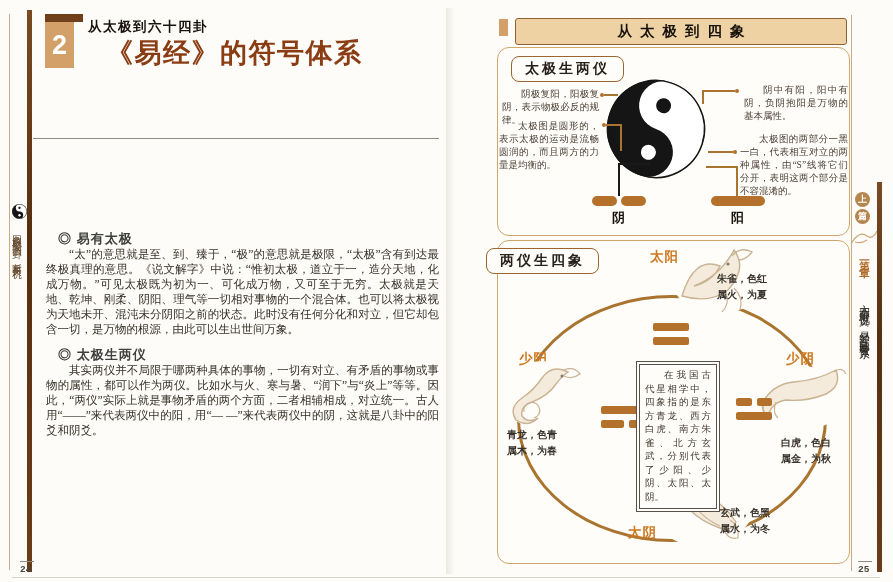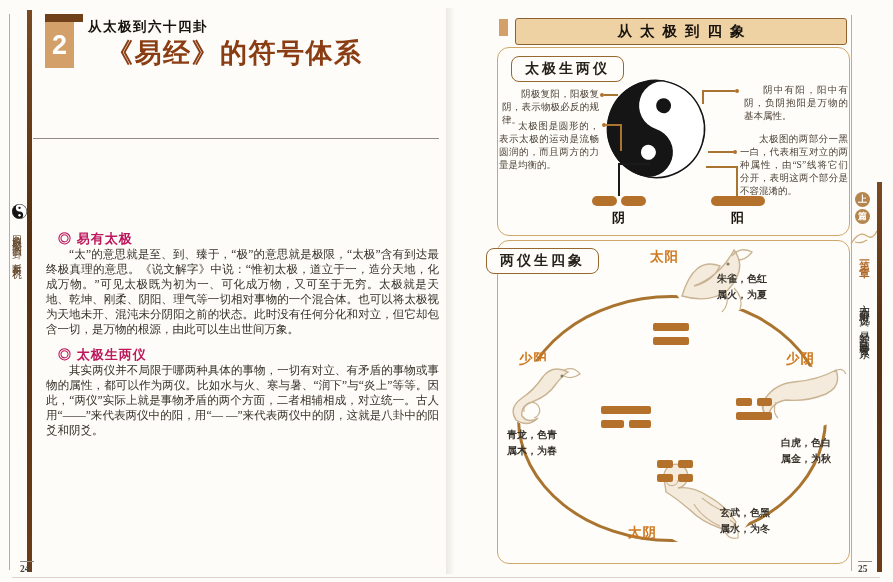--- a/index.html
+++ b/index.html
@@ -11,24 +11,24 @@
   .rule-v-thick{width:5px;background:linear-gradient(180deg,#7a4a22,#552f10 40%,#6b3c18);}
   .chapter-bar{background:#6f4019;}
   .chapter-box{background:#d2a068;color:#fff;font-family:"Liberation Sans",sans-serif;
                font-weight:bold;font-size:27px;display:flex;align-items:center;justify-content:center;}
   .kicker{font-family:"Liberation Sans",sans-serif;font-weight:bold;font-size:13.5px;color:#17120c;letter-spacing:1.5px;}
   .big-title{font-weight:bold;font-size:27px;color:#8a3c12;letter-spacing:1.5px;font-family:"Liberation Serif",serif;}
   .intro{width:392px;font-size:11.5px;line-height:15.5px;color:#7b4828;text-align:justify;}
   .intro p,.bodytxt p{margin:0;text-indent:2em;}
   .hr1{height:1px;background:#8f8b84;}
   .bodytxt{width:393px;font-size:11.5px;line-height:15px;color:#363129;text-align:justify;}
-  .sec-head{font-family:"Liberation Sans",sans-serif;font-weight:bold;font-size:13px;color:#be185d;letter-spacing:1px;}
+  .sec-head{font-family:"Liberation Sans",sans-serif;font-weight:bold;font-size:13px;color:#404040;letter-spacing:1px;}
   .vertical{writing-mode:vertical-rl;text-orientation:upright;}
   .edge-note{font-size:9.5px;color:#5f4327;letter-spacing:2px;}
-  .pageno{font-family:Liberation Serif, serif;font-weight:bold;font-size:9.5px;color:#4a453d;}
+  .pageno{font-family:Liberation Mono, monospace;font-weight:bold;font-size:9.5px;color:#4a453d;}
   .pageno-tick{height:1px;background:#8f8b84;width:14px;}
   
   .deco-square{background:#d2a068;}
   .banner{background:#eed2a4;border:1.5px solid #8f6130;border-radius:3px;display:flex;
           align-items:center;justify-content:center;font-family:"Liberation Sans",sans-serif;
           font-weight:bold;font-size:14.5px;color:#17120c;letter-spacing:8px;text-indent:8px;}
   .frame{border:1.5px solid #cfa76b;border-radius:12px;background:#fffdf9;}
   .tag{border:1.5px solid #96672f;border-radius:8px;background:#fffdf9;padding:3px 13px;
        font-family:"Liberation Sans",sans-serif;font-weight:bold;font-size:14px;color:#26211b;letter-spacing:3px;}
   .ann{font-size:9.5px;line-height:13px;color:#4a4036;text-align:justify;text-indent:2em;}
@@ -246,20 +246,23 @@
     <div class="drow">
         <span></span>
         <span></span>
       </div>
     <div class="drow">
         <span></span>
         <span></span>
       </div>
   </div>
 
+  <div class="abs center-box" style="left:636px;top:361px;width:78px;">
+    <div class="center-box-inner">在我国古代星相学中，四象指的是东方青龙、西方白虎、南方朱雀、北方玄武，分别代表了少阳、少阴、太阳、太阴。</div>
+  </div>
 
   <div class="abs rule-v-thin" style="left:851px;top:15px;height:556px;"></div>
   <div class="abs badge" style="left:855px;top:192px;">上</div>
   <div class="abs badge" style="left:855px;top:209px;">篇</div>
   <div class="abs" style="left:849px;top:226px;">
     <svg width="32" height="22" viewBox="0 0 32 22">
       <path d="M2,18 Q10,4 18,10 Q24,14 28,5 M6,16 q6,2 12,-2" fill="none" stroke="#cfa87b" stroke-width="1.3"></path>
     </svg>
   </div>
   <div class="abs vertical chap-label" style="left:857px;top:252px;">第一章</div>

